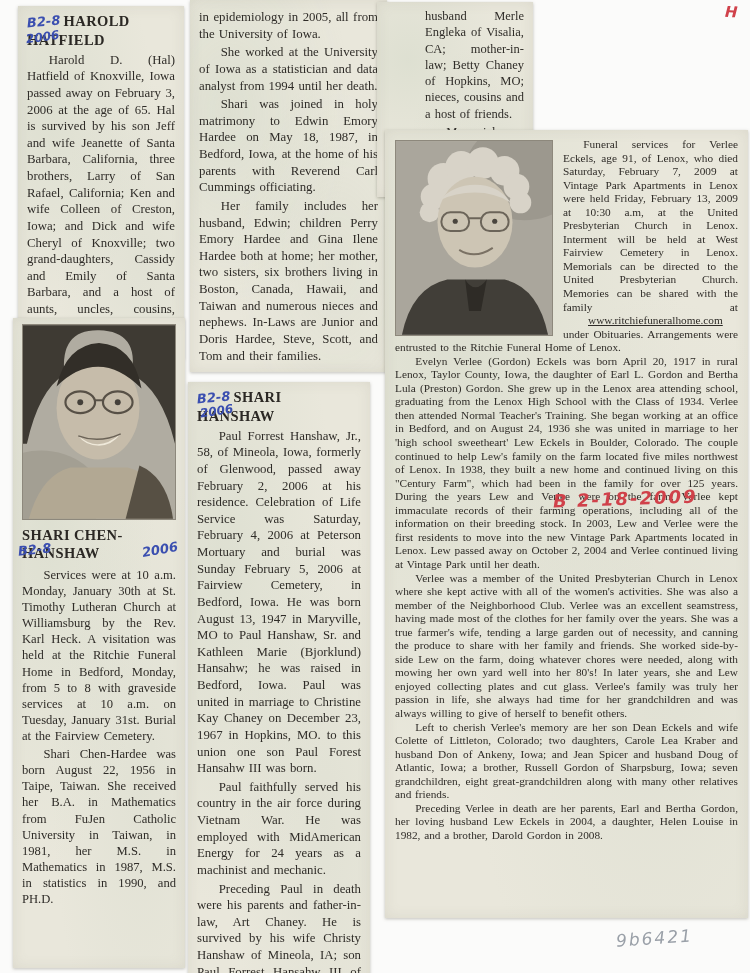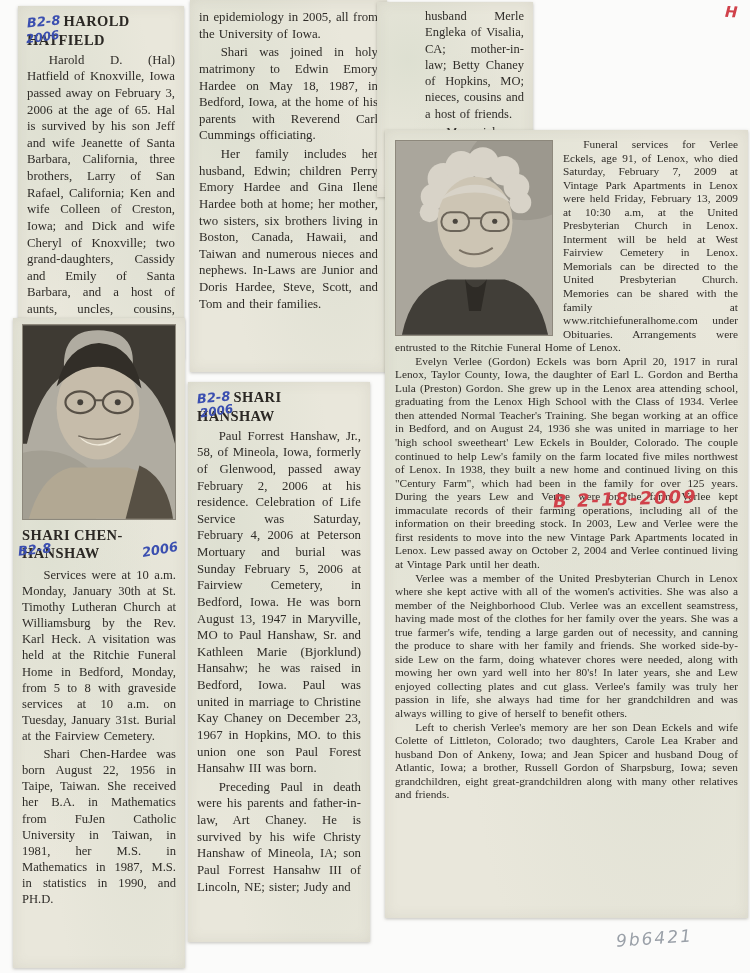--- a/index.html
+++ b/index.html
@@ -47,21 +47,21 @@
   .abs{position:absolute;}
 
   
   .photo{display:block;background:#b3afa5;border:1px solid #8d887c;box-sizing:border-box;}
   .photo svg{display:block;width:100%;height:100%;}
 
   
   #clip-verlee{font-size:11.3px;line-height:1.2;padding:8px 10px;}
   #clip-verlee p{margin:0;}
   #verlee-photo{float:left;width:158px;height:196px;margin:2px 10px 4px 0;}
-  .link-text{}
+  .link-text{text-decoration:underline;margin-left:25px;}
 
   .corner-mark{font-size:15px;transform:rotate(3deg);}
   .catalog{font-size:17px;letter-spacing:2px;transform:rotate(-4deg);}
 </style>
 </head>
 <body>
 
 <div class="page">
 
   <span class="hand red abs corner-mark" style="left:725px;top:3px;">H</span>
@@ -99,31 +99,33 @@
       <h2 class="obit-title" style="display:inline-block;">HANSHAW</h2>
       <span class="hand blue abs" style="left:-4px;top:16px;font-size:13px;transform:rotate(-6deg);">B2-8</span>
       <span class="hand blue abs" style="right:-2px;top:16px;font-size:13px;transform:rotate(-10deg);">2006</span>
     </div>
     <p>Services were at 10 a.m. Monday, January 30th at St. Timothy Lutheran Church at Williamsburg by the Rev. Karl Heck. A visitation was held at the Ritchie Funeral Home in Bedford, Monday, from 5 to 8 with graveside services at 10 a.m. on Tuesday, January 31st. Burial at the Fairview Cemetery.</p>
     <p>Shari Chen-Hardee was born August 22, 1956 in Taipe, Taiwan. She received her B.A. in Mathematics from FuJen Catholic University in Taiwan, in 1981, her M.S. in Mathematics in 1987, M.S. in statistics in 1990, and PH.D.</p>
   </article>
 
   <article class="clip colfs" style="left:190px;top:0px;width:197px;min-height:372px;padding-top:9px;">
     <p class="noindent">in epidemiology in 2005, all from the University of Iowa.</p>
+    <p>She worked at the University of Iowa as a statistician and data analyst from 1994 until her death.</p>
     <p>Shari was joined in holy matrimony to Edwin Emory Hardee on May 18, 1987, in Bedford, Iowa, at the home of his parents with Reverend Carl Cummings officiating.</p>
     <p>Her family includes her husband, Edwin; children Perry Emory Hardee and Gina Ilene Hardee both at home; her mother, two sisters, six brothers living in Boston, Canada, Hawaii, and Taiwan and numerous nieces and nephews. In-Laws are Junior and Doris Hardee, Steve, Scott, and Tom and their families.</p>
   </article>
 
   <article class="clip colfs" style="left:188px;top:382px;width:182px;min-height:560px;">
     <div class="title-row">
       <span class="hand blue" style="transform:rotate(-5deg);font-size:13px;">B2-8</span>
       <h2 class="obit-title">SHARI HANSHAW</h2>
     </div>
     <span class="hand blue abs" style="left:12px;top:22px;font-size:12px;transform:rotate(-9deg);">2006</span>
     <p>Paul Forrest Hanshaw, Jr., 58, of Mineola, Iowa, formerly of Glenwood, passed away February 2, 2006 at his residence. Celebration of Life Service was Saturday, February 4, 2006 at Peterson Mortuary and burial was Sunday February 5, 2006 at Fairview Cemetery, in Bedford, Iowa.  He was born August 13, 1947 in Maryville, MO to Paul Hanshaw, Sr. and Kathleen Marie (Bjorklund) Hansahw; he was raised in Bedford, Iowa. Paul was united in marriage to Christine Kay Chaney on December 23, 1967 in Hopkins, MO. to this union one son Paul Forest Hansahw III was born.</p>
+    <p>Paul faithfully served his country in the air force during Vietnam War. He was employed with MidAmerican Energy for 24 years as a machinist and mechanic.</p>
     <p>Preceding Paul in death were his parents and father-in-law, Art Chaney. He is survived by his wife Christy Hanshaw of Mineola, IA; son Paul Forrest Hansahw III of Lincoln, NE; sister; Judy and</p>
   </article>
 
   <article class="clip" style="left:377px;top:2px;width:156px;min-height:112px;font-size:12.5px;line-height:1.3;padding-left:48px;">
     <p class="noindent">husband Merle Engleka of Visalia, CA; mother-in-law; Betty Chaney of Hopkins, MO; nieces, cousins and a host of friends.</p>
     <p>Memorials suggested to Oak township Doris Dept.</p>
   </article>
 
   <article class="clip" id="clip-verlee" style="left:385px;top:130px;width:363px;min-height:788px;">
     <div class="photo" id="verlee-photo">
@@ -158,17 +160,18 @@
         <path d="M70,140 Q80,156 92,140 L86,172 H74 Z" fill="#2e2b26"></path>
       </svg>
     </div>
     <p style="text-indent:1.8em;">
       <span>Funeral services for Verlee Eckels, age 91, of Lenox, who died Saturday, February 7, 2009 at Vintage Park Apartments in Lenox were held Friday, February 13, 2009 at 10:30 a.m, at the United Presbyterian Church in Lenox.  Interment will be held at West Fairview Cemetery in Lenox. Memorials can be directed to the United Presbyterian Church. Memories can be shared with the family at </span><span class="link-text">www.ritchiefuneralhome.com</span><span> under Obituaries. Arrangements were entrusted to the Ritchie Funeral Home of Lenox.</span>
     </p>
     <span class="hand red abs" style="left:168px;top:358px;font-size:18px;letter-spacing:2px;transform:rotate(-2deg);">B 2-18-2009</span>
     <p style="text-indent:1.8em;">Evelyn Verlee (Gordon) Eckels was born April 20, 1917 in rural Lenox, Taylor County, Iowa, the daughter of Earl L. Gordon and Bertha Lula (Preston) Gordon.  She grew up in the Lenox area attending school, graduating from the Lenox High School with the Class of 1934.   Verlee then attended Normal Teacher's Training.  She began working at an office in Bedford, and on August 24, 1936 she was united in marriage to her 'high school sweetheart' Lew Eckels in Boulder, Colorado. The couple continued to help Lew's family on the farm located five miles northwest of Lenox. In 1938, they built a new home and continued living on this "Century Farm", which had been in the family for over 125 years.  During the years Lew and Verlee were on the farm, Verlee kept immaculate records of their farming operations, including all of the information on their breeding stock.  In 2003, Lew and Verlee were the first residents to move into the new Vintage Park Apartments located in Lenox.  Lew passed away on October 2, 2004 and Verlee continued living at Vintage Park until her death.</p>
     <p style="text-indent:1.8em;">Verlee was a member of the United Presbyterian Church in Lenox where she kept active with all of the women's activities. She was also a member of the Neighborhood Club.  Verlee was an excellent seamstress, having made most of the clothes for her family over the years.  She was a true farmer's wife, tending a large garden out of necessity, and canning the produce to share with her family and friends. She worked side-by-side Lew on the farm, doing whatever chores were needed, along with mowing her own yard well into her 80's! In later years, she and Lew enjoyed collecting plates and cut glass. Verlee's family was truly her passion in life, she always had time for her grandchildren and was always willing to give of herself to benefit others.</p>
     <p style="text-indent:1.8em;">Left to cherish Verlee's memory are her son Dean Eckels and wife Colette of Littleton, Colorado; two daughters, Carole Lea Kraber and husband Don of Ankeny, Iowa; and Jean Spicer and husband Doug of Atlantic, Iowa; a brother, Russell Gordon of Sharpsburg, Iowa; seven grandchildren, eight great-grandchildren along with many other relatives and friends.</p>
+    <p style="text-indent:1.8em;">Preceding Verlee in death are her parents, Earl and Bertha Gordon, her loving husband Lew Eckels in 2004, a daughter, Helen Louise in 1982, and a brother, Darold Gordon in 2008.</p>
   </article>
 
   <span class="hand pencil abs catalog" style="left:616px;top:928px;">9b6421</span>
 
 </div>
 
 </body></html>

